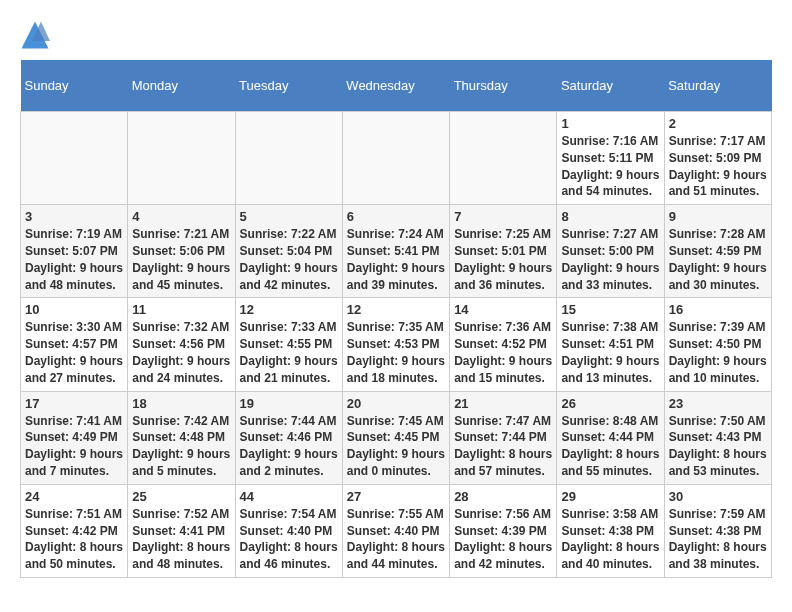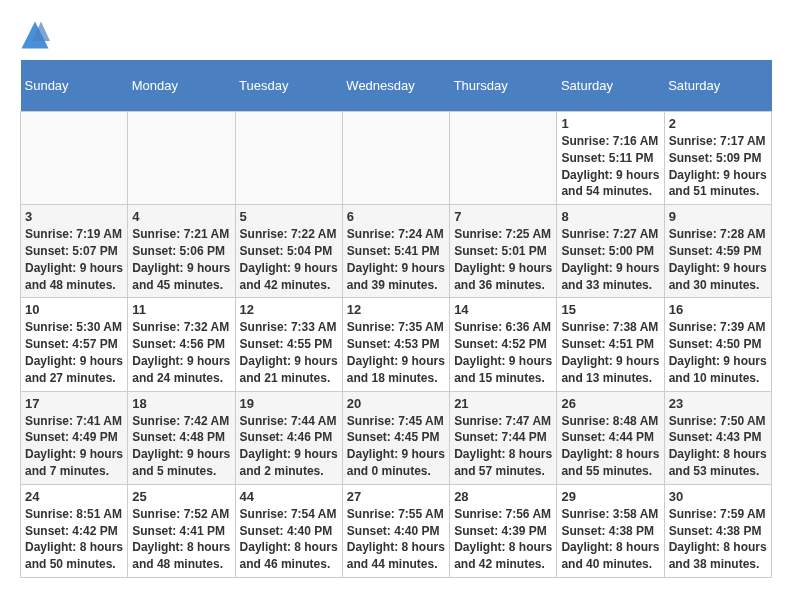--- a/index.html
+++ b/index.html
@@ -183,21 +183,21 @@
         <td>
           <span class="day-num">9</span>
           <div class="day-info">Sunrise: 7:28 AM
 Sunset: 4:59 PM
 Daylight: 9 hours and 30 minutes.</div>
         </td>
       </tr>
       <tr class="week-row">
         <td>
           <span class="day-num">10</span>
-          <div class="day-info">Sunrise: 5:30 AM
+          <div class="day-info">Sunrise: 3:30 AM
 Sunset: 4:57 PM
 Daylight: 9 hours and 27 minutes.</div>
         </td>
         <td>
           <span class="day-num">11</span>
           <div class="day-info">Sunrise: 7:32 AM
 Sunset: 4:56 PM
 Daylight: 9 hours and 24 minutes.</div>
         </td>
         <td>
@@ -207,21 +207,21 @@
 Daylight: 9 hours and 21 minutes.</div>
         </td>
         <td>
           <span class="day-num">12</span>
           <div class="day-info">Sunrise: 7:35 AM
 Sunset: 4:53 PM
 Daylight: 9 hours and 18 minutes.</div>
         </td>
         <td>
           <span class="day-num">14</span>
-          <div class="day-info">Sunrise: 6:36 AM
+          <div class="day-info">Sunrise: 7:36 AM
 Sunset: 4:52 PM
 Daylight: 9 hours and 15 minutes.</div>
         </td>
         <td>
           <span class="day-num">15</span>
           <div class="day-info">Sunrise: 7:38 AM
 Sunset: 4:51 PM
 Daylight: 9 hours and 13 minutes.</div>
         </td>
         <td>
@@ -271,21 +271,21 @@
         <td>
           <span class="day-num">23</span>
           <div class="day-info">Sunrise: 7:50 AM
 Sunset: 4:43 PM
 Daylight: 8 hours and 53 minutes.</div>
         </td>
       </tr>
       <tr class="week-row">
         <td>
           <span class="day-num">24</span>
-          <div class="day-info">Sunrise: 8:51 AM
+          <div class="day-info">Sunrise: 7:51 AM
 Sunset: 4:42 PM
 Daylight: 8 hours and 50 minutes.</div>
         </td>
         <td>
           <span class="day-num">25</span>
           <div class="day-info">Sunrise: 7:52 AM
 Sunset: 4:41 PM
 Daylight: 8 hours and 48 minutes.</div>
         </td>
         <td>

